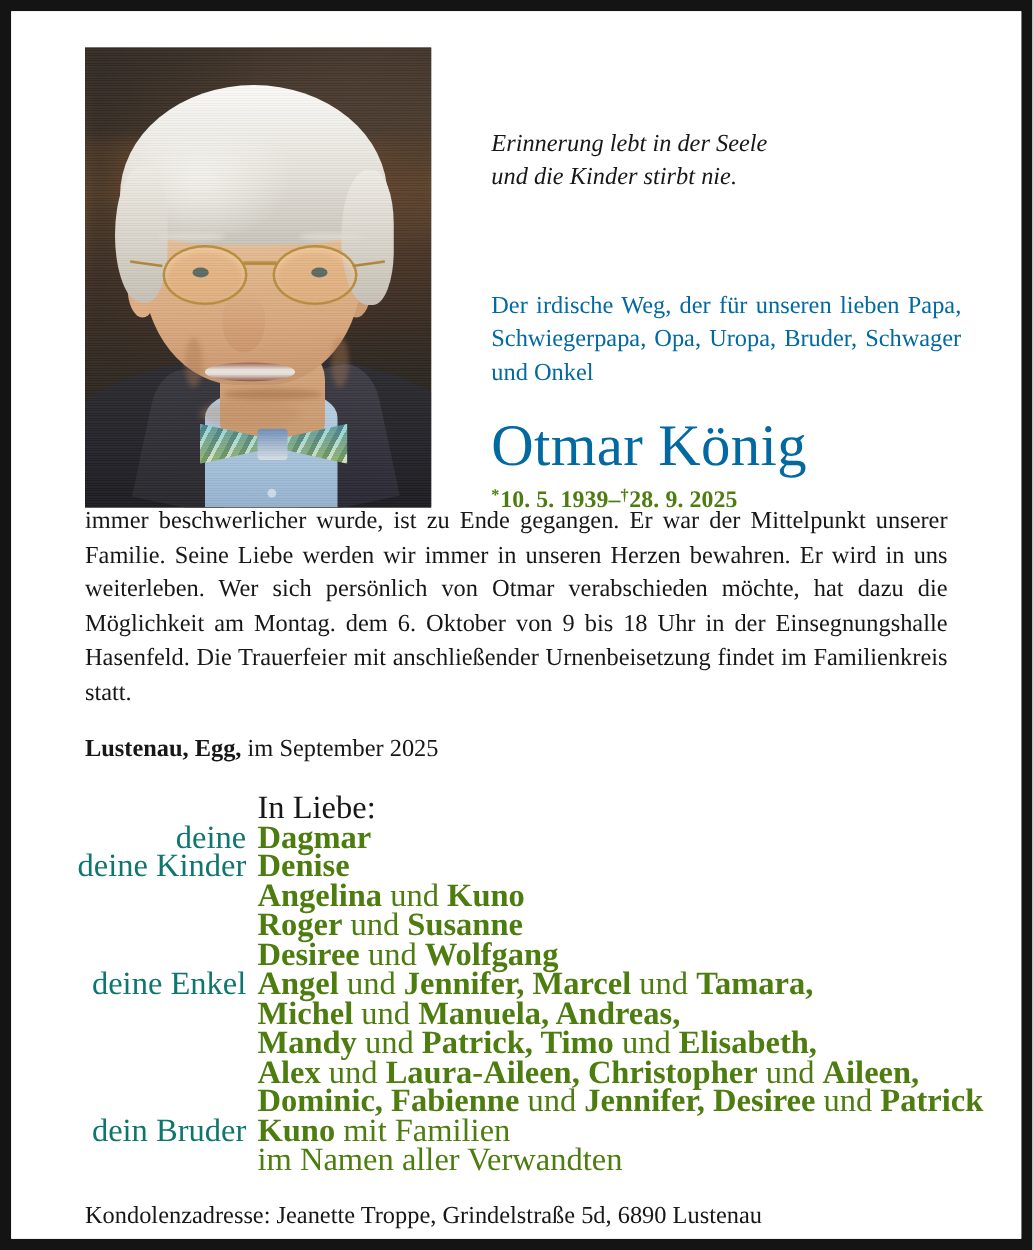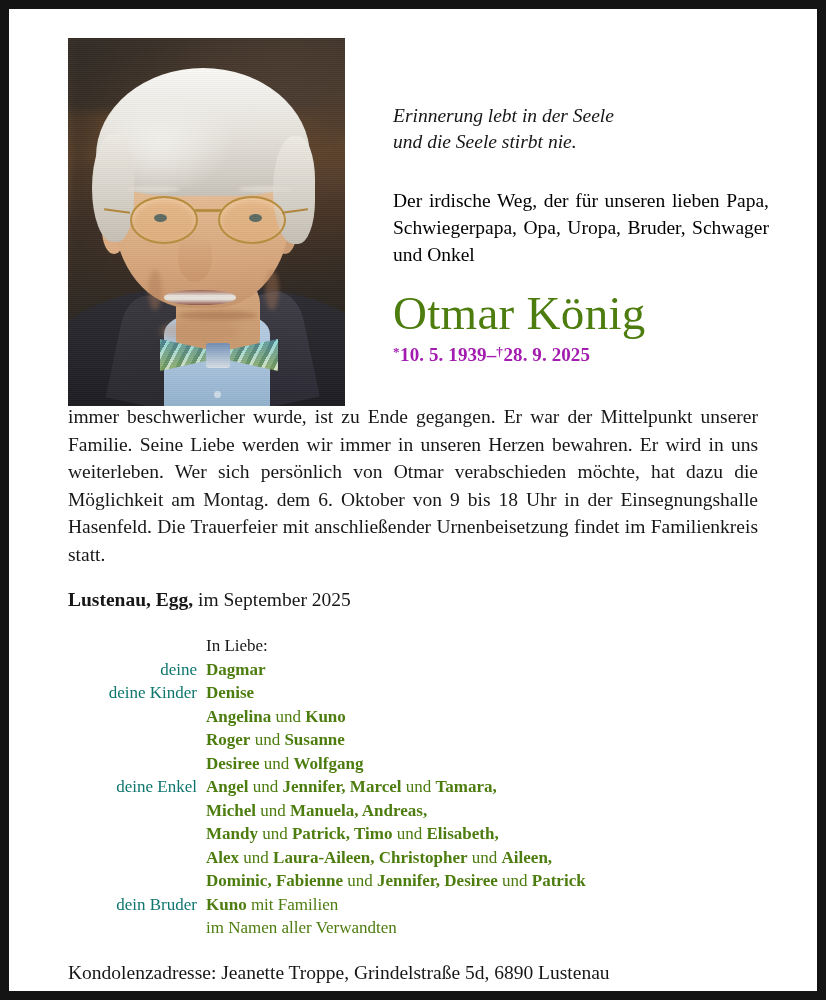--- a/index.html
+++ b/index.html
@@ -287,39 +287,39 @@
   .epigraph {
     font-style: italic;
     font-size: 19.5px;
     line-height: 26px;
     margin-top: 78px;
     color: #171717;
   }
   .intro {
     font-size: 19.5px;
     line-height: 27px;
-    margin-top: 32px;
+    margin-top: 76px;
     text-align: justify;
     text-align-last: left;
-    color: #000000;
+    color: #0369a1;
   }
   .deceased-name {
     font-size: 47px;
     line-height: 56px;
     margin-top: 17px;
     letter-spacing: .3px;
-    color: #4d7c0f;
+    color: #0369a1;
     white-space: nowrap;
   }
   .life-dates {
     font-size: 19px;
     font-weight: bold;
     margin-top: 3px;
     letter-spacing: .1px;
-    color: #a21caf;
+    color: #4d7c0f;
   }
   .life-dates sup {
     font-size: 13px;
     vertical-align: .42em;
     margin-right: .5px;
   }
 
   
   .body-text {
     margin: 14px 59px 0 59px;
@@ -335,21 +335,21 @@
   .place-date {
     margin: 21px 59px 0 59px;
     font-size: 19.5px;
     color: #171717;
   }
   .place-date b { font-weight: bold; }
 
   
   .family {
     margin: 23px 0 0 0;
-    font-size: 17px;
+    font-size: 26px;
     line-height: 23.5px;
   }
   .fam-row {
     display: flex;
     align-items: baseline;
   }
   .fam-label {
     width: 197px;
     min-width: 197px;
     text-align: right;
@@ -417,21 +417,21 @@
           <div class="smile-r"></div>
           <div class="mouth"></div>
           <div class="chin"></div>
           <div class="photo-grain"></div>
         </div>
       </div>
 
       <div class="right-col">
         <div class="epigraph">
           <div>Erinnerung lebt in der Seele</div>
-          <div>und die Seele stirbt nie.</div>
+          <div>und die Kinder stirbt nie.</div>
         </div>
 
         <div class="intro">Der irdische Weg, der für unseren lieben Papa, Schwiegerpapa, Opa, Uropa, Bruder, Schwager und Onkel</div>
 
         <div class="deceased-name">Otmar König</div>
 
         <div class="life-dates">
           <sup>*</sup><span>10. 5. 1939</span><span>–</span><sup>†</sup><span>28. 9. 2025</span>
         </div>
       </div>

